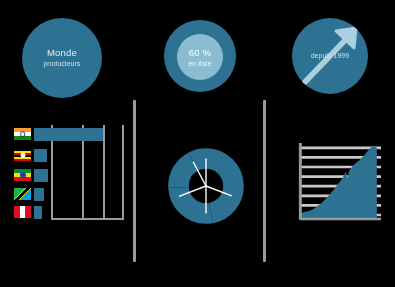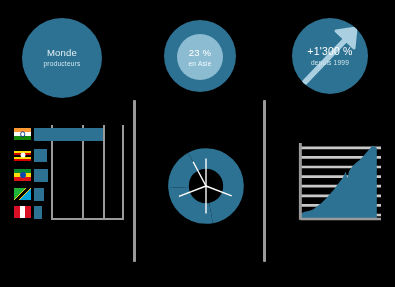--- a/index.html
+++ b/index.html
@@ -225,34 +225,33 @@
   <div id="divider-1" class="divider"></div>
   <div id="divider-2" class="divider"></div>
 
   <div id="circle-world" class="stat-circle">
     <div class="stat-line-1">Monde</div>
     <div class="stat-line-3">producteurs</div>
   </div>
 
   <div id="circle-asia" class="stat-circle">
     <div class="inner-disc">
-      <div class="stat-line-2">23 %</div>
+      <div class="stat-line-2">60 %</div>
       <div class="stat-line-3">en Asie</div>
     </div>
   </div>
 
   <div id="circle-growth" class="stat-circle">
     <svg class="growth-arrow" viewBox="0 0 76 76">
       <g stroke="#a9cfe0" stroke-width="5.5" fill="#a9cfe0" stroke-linecap="round">
         <line x1="13" y1="64" x2="58" y2="17"></line>
         <polygon points="64,10 62,30 44,13" stroke-width="3" stroke-linejoin="round"></polygon>
       </g>
     </svg>
     <div class="growth-text">
-      <div class="stat-line-2">+1'300 %</div>
       <div class="stat-line-3">depuis 1999</div>
     </div>
   </div>
 
   <div id="bar-chart">
 
     <div class="bar-axis-line" style="left:37px;  height:95px;"></div>
     <div class="bar-axis-line" style="left:68px;  height:95px;"></div>
     <div class="bar-axis-line" style="left:89px;  height:95px;"></div>
     <div class="bar-axis-line" style="left:108px; height:95px;"></div>

